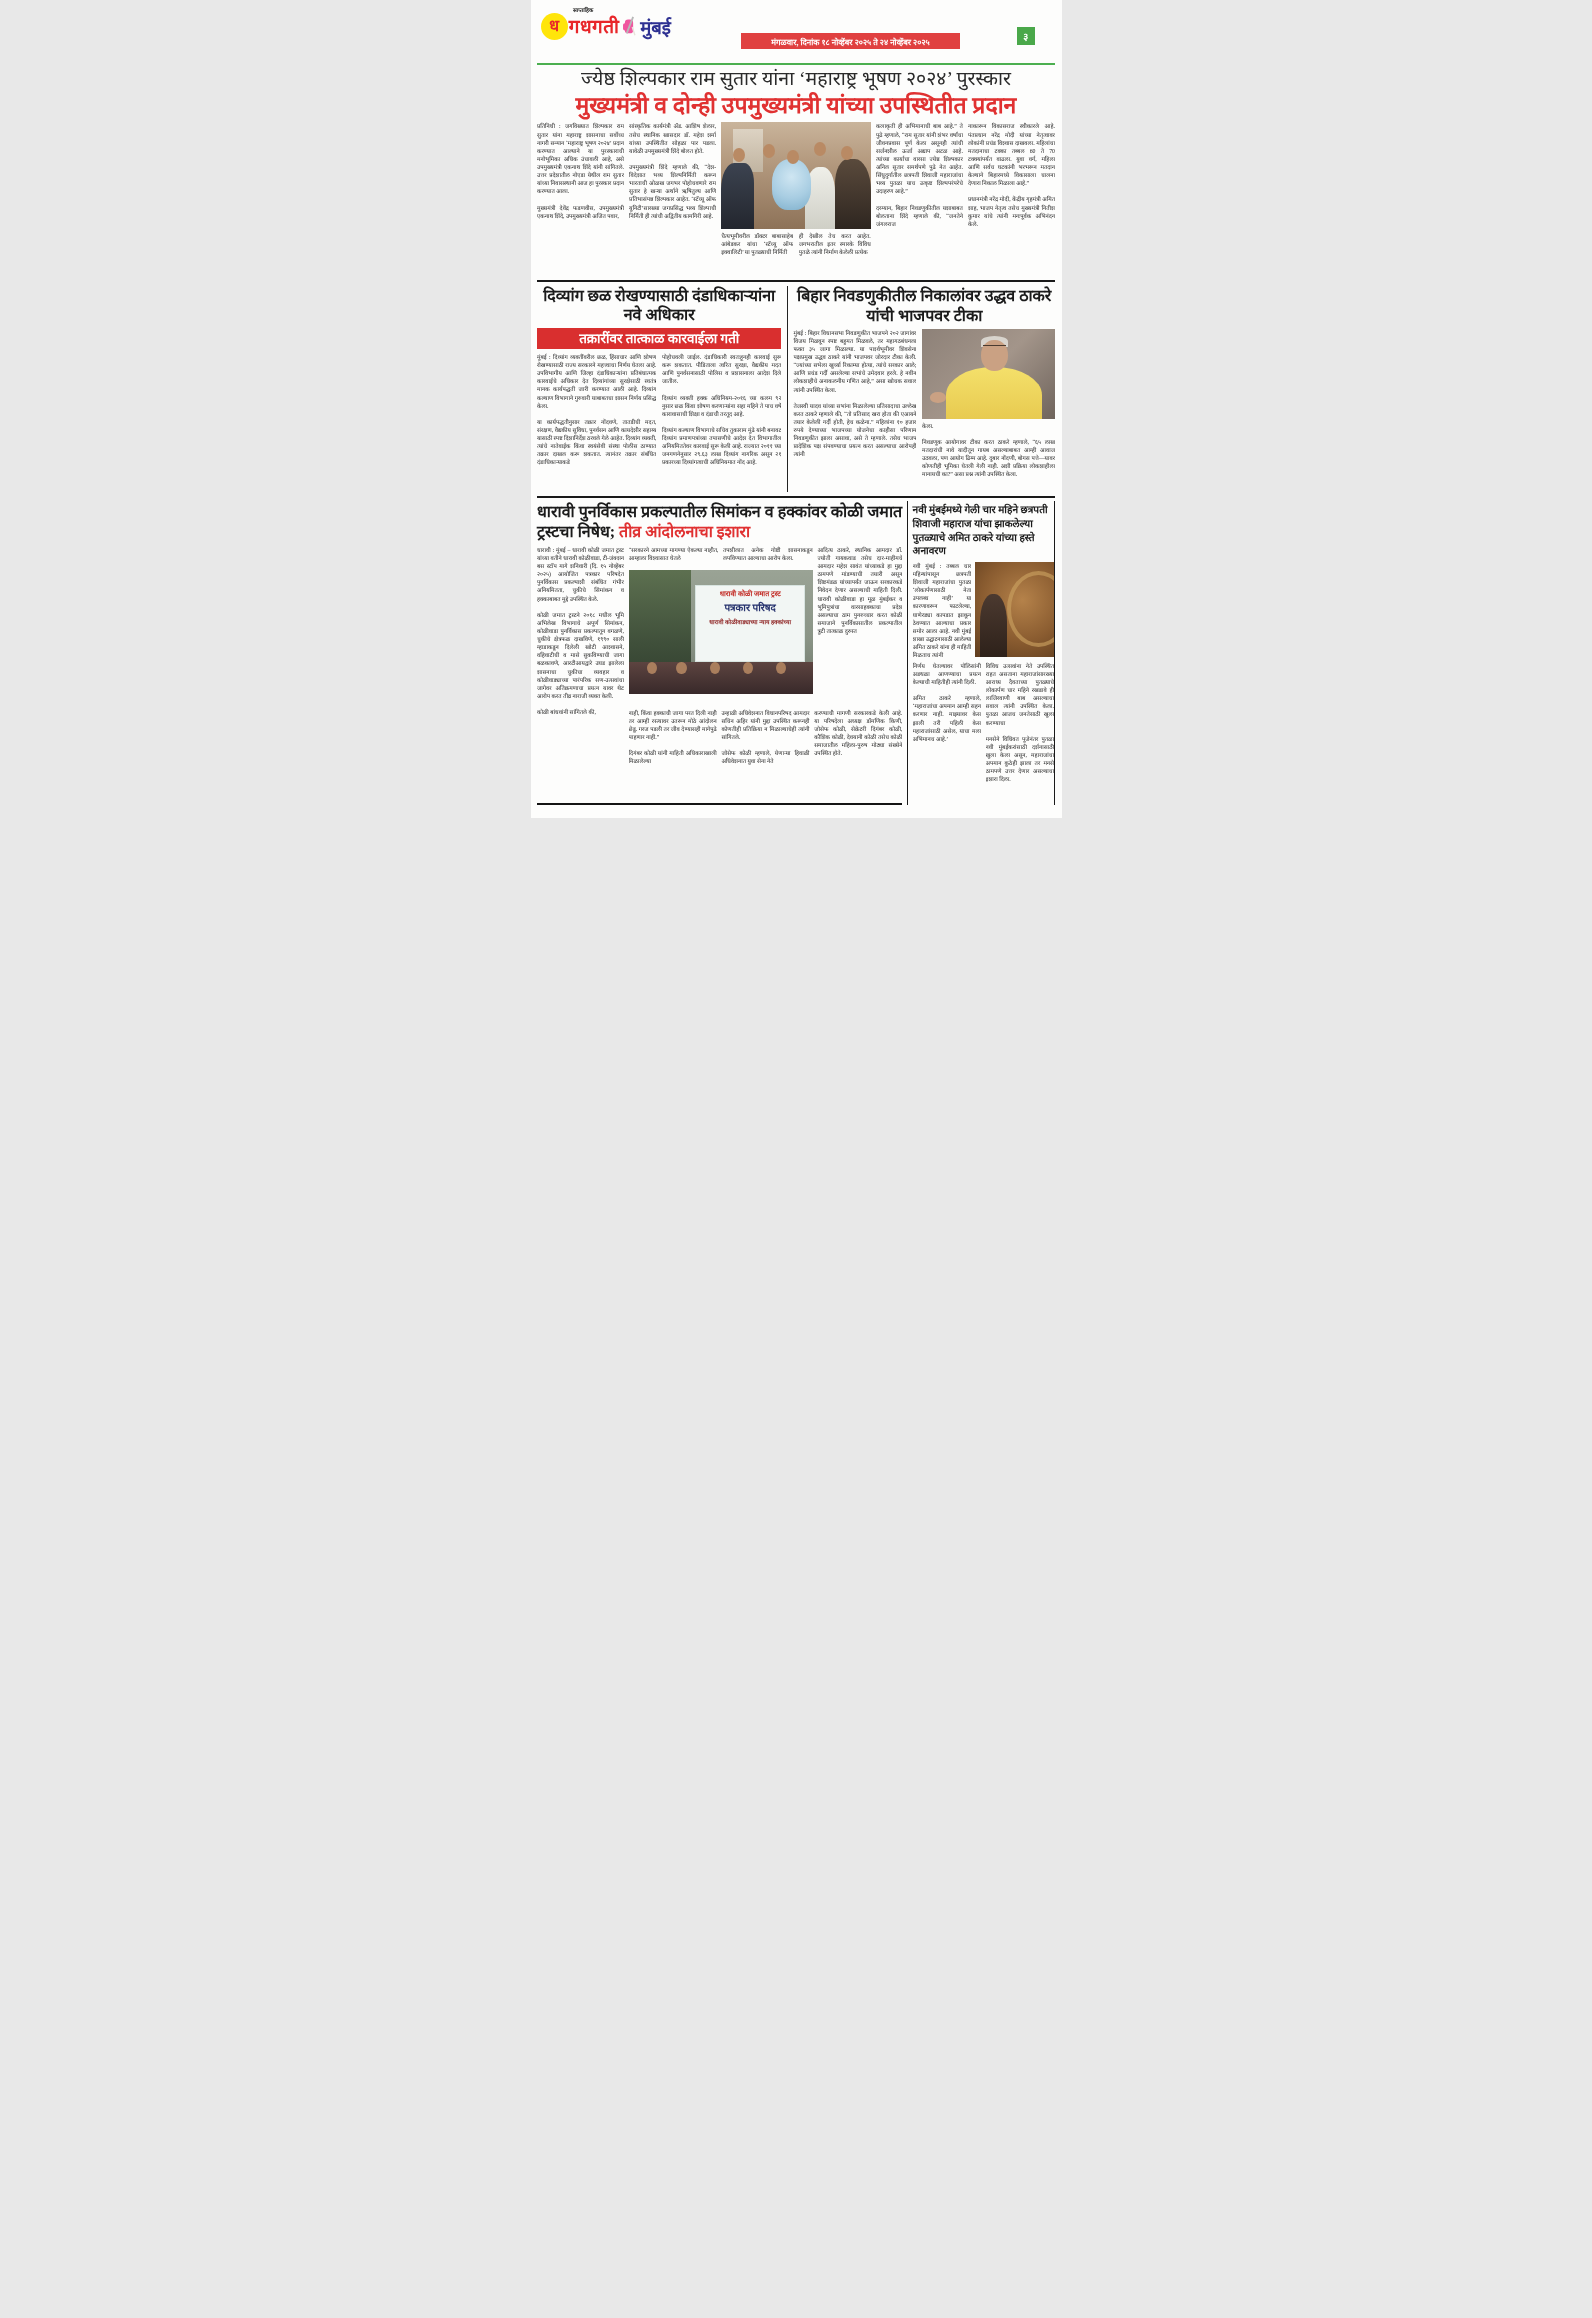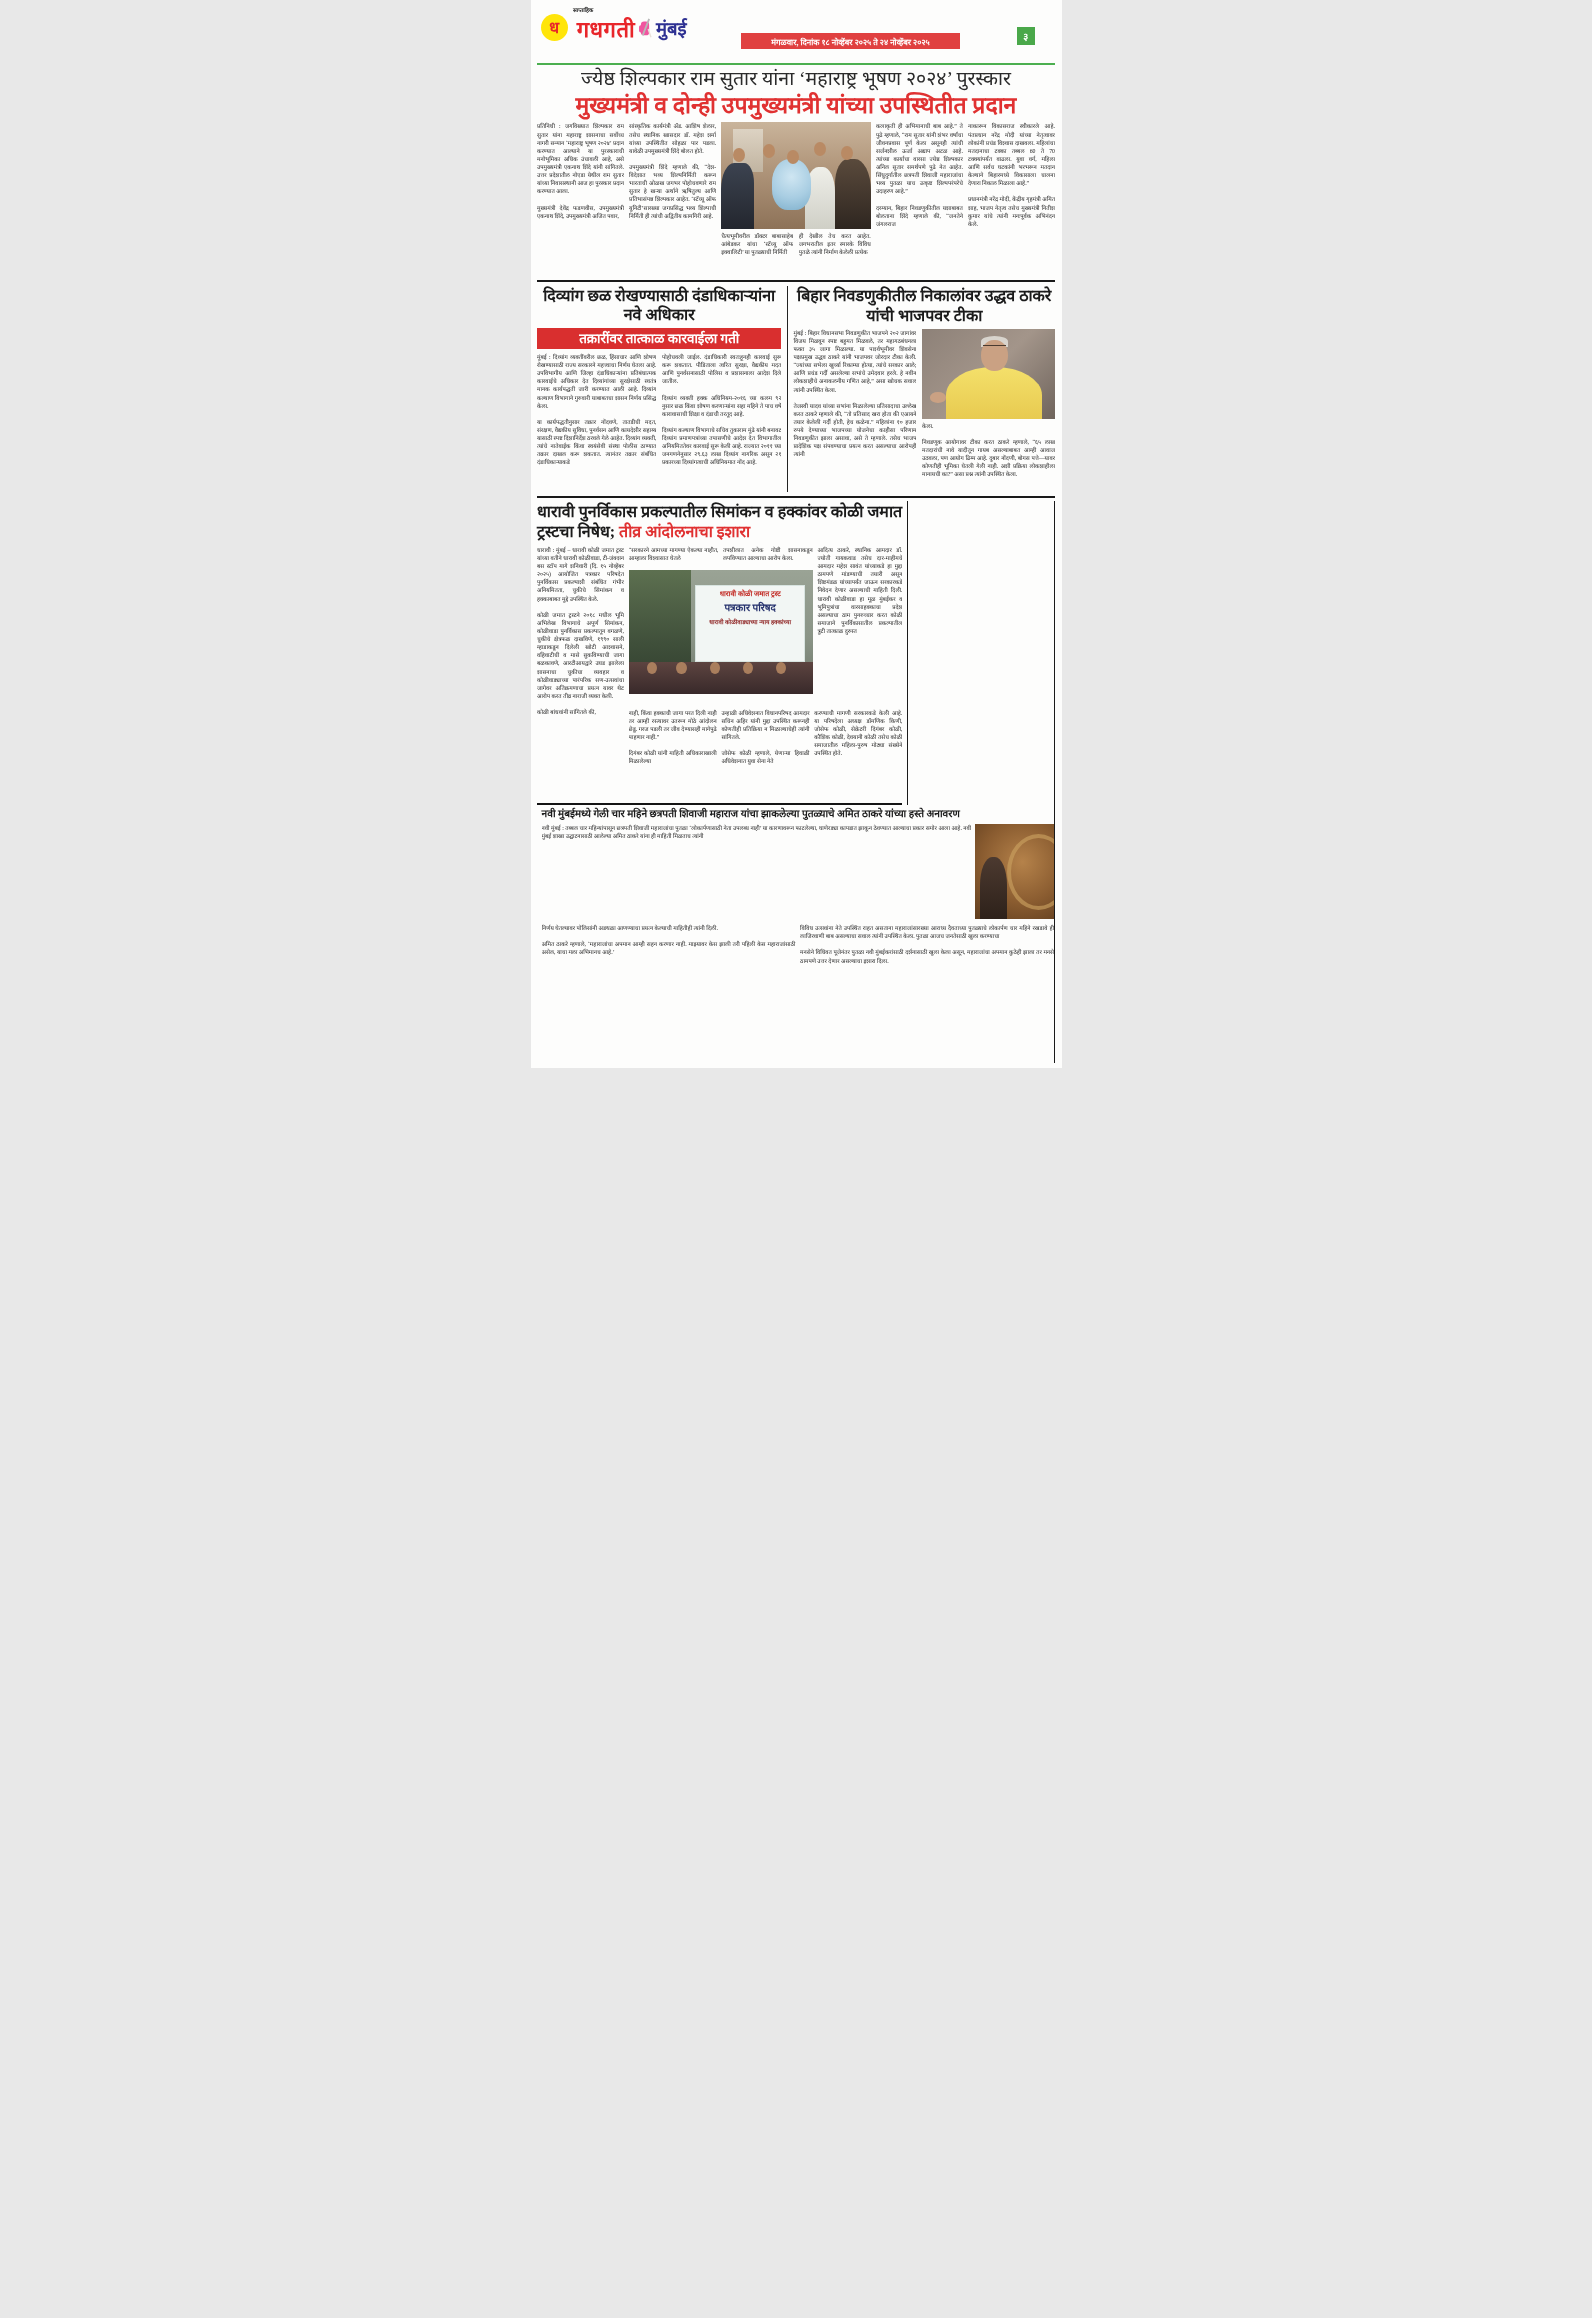--- a/index.html
+++ b/index.html
@@ -5,21 +5,21 @@
   * { box-sizing: border-box; margin:0; padding:0; }
   body { background:#e8e8e8; font-family:"Liberation Serif","DejaVu Serif",serif; color:#1b1b1b; }
   .page { width:531px; min-height:818px; margin:0 auto; background:#fdfdfc; padding:2.8px 6.5px 4.6px 6.5px; position:relative; }
 
   
   .header { position:relative; height:59px; }
   .weekly { position:absolute; left:36px; top:3.7px; font-size:5.6px; font-weight:bold; }
   .logo-row { position:absolute; left:3.7px; top:10.2px; display:flex; align-items:center; }
   .logo-circle { width:27px; height:27px; border-radius:50%; background:#ffe50a; display:flex; align-items:center; justify-content:center; }
   .logo-circle span { color:#e8262a; font-weight:800; font-size:16px; line-height:1; }
-  .logo-main { color:#e8262a; font-weight:800; font-size:22px; letter-spacing:0.5px; margin-left:9px; }
+  .logo-main { color:#e8262a; font-weight:800; font-size:19px; letter-spacing:0.5px; margin-left:1px; }
   .logo-city { color:#2e3192; font-weight:800; font-size:18.5px; margin-left:1.9px; }
   .fist { margin:0 0.9px 0 1.9px; }
   .date-banner { position:absolute; left:204px; top:30px; width:219px; height:16.7px; background:#e04040; color:#fff; font-weight:bold; font-size:8px; display:flex; align-items:center; justify-content:center; }
   .page-num { position:absolute; right:20.4px; top:24px; width:17.6px; height:18.5px; background:#4aa84a; color:#fff; font-weight:bold; font-size:9.7px; display:flex; align-items:center; justify-content:center; }
   .green-rule { height:1.9px; background:#4caf50; margin:0.9px 0 3.7px 0; }
 
   
   .bodytext { font-size:5.8px; line-height:1.4; text-align:justify; white-space:pre-line; overflow:hidden; }
   .thick-rule { height:1.9px; background:#1a1a1a; margin:3.7px 0; }
   .cols { display:flex; gap:5.6px; }
@@ -55,21 +55,21 @@
   .a3-col1 { flex:0 0 123px; }
   .a3-col2 { flex:1; display:flex; flex-direction:column; gap:2.8px; }
   .photo2 { height:90px; position:relative; overflow:hidden; background:linear-gradient(135deg,#8d8178 0%, #a3958a 50%, #6f645c 100%); }
   .photo2 .p2-body { position:absolute; left:18%; bottom:-4%; width:72%; height:62%; border-radius:50% 50% 0 0; background:linear-gradient(180deg,#f4e06a,#e7c94f); }
   .photo2 .p2-head { position:absolute; left:44%; top:12%; width:27px; height:31px; border-radius:48%; background:#caa183; }
   .photo2 .p2-hair { position:absolute; left:44%; top:8%; width:27px; height:11px; border-radius:50% 50% 0 0; background:#d8d4cd; }
   .photo2 .p2-glasses { position:absolute; left:46%; top:16px; width:23px; height:4.6px; border-top:1.4px solid #4a3b30; }
   .photo2 .p2-hand { position:absolute; left:6%; bottom:18%; width:16px; height:10.2px; border-radius:50%; background:#caa183; }
 
   
-  .bottom-section { display:flex; margin-top:1px; border-right:0.9px solid #1a1a1a;flex-direction:column; }
+  .bottom-section { display:flex; margin-top:1px; border-right:0.9px solid #1a1a1a; }
   .bot-left { width:371px; padding-right:4.6px; border-right:0.9px solid #1a1a1a; display:flex; flex-direction:column; }
   .bot-right { flex:1; padding-left:4.6px; }
   .a4-headline { font-size:16px; font-weight:800; line-height:1.25; margin:0.9px 0 3.7px 0; }
   .a4-headline .red { color:#e03131; }
   .a4-body { display:flex; gap:4.6px; flex:1; }
   .a4-col1 { flex:0 0 87px; height:254px; }
   .a4-main { flex:1; display:flex; flex-direction:column; gap:2.8px; }
   .a4-toprow { display:flex; gap:4.6px; }
   .a4-topmid { flex:1 1 auto; display:flex; flex-direction:column; gap:2.8px; width:182px; }
   .a4-abovecols { display:flex; gap:4.6px; height:21.3px; }

